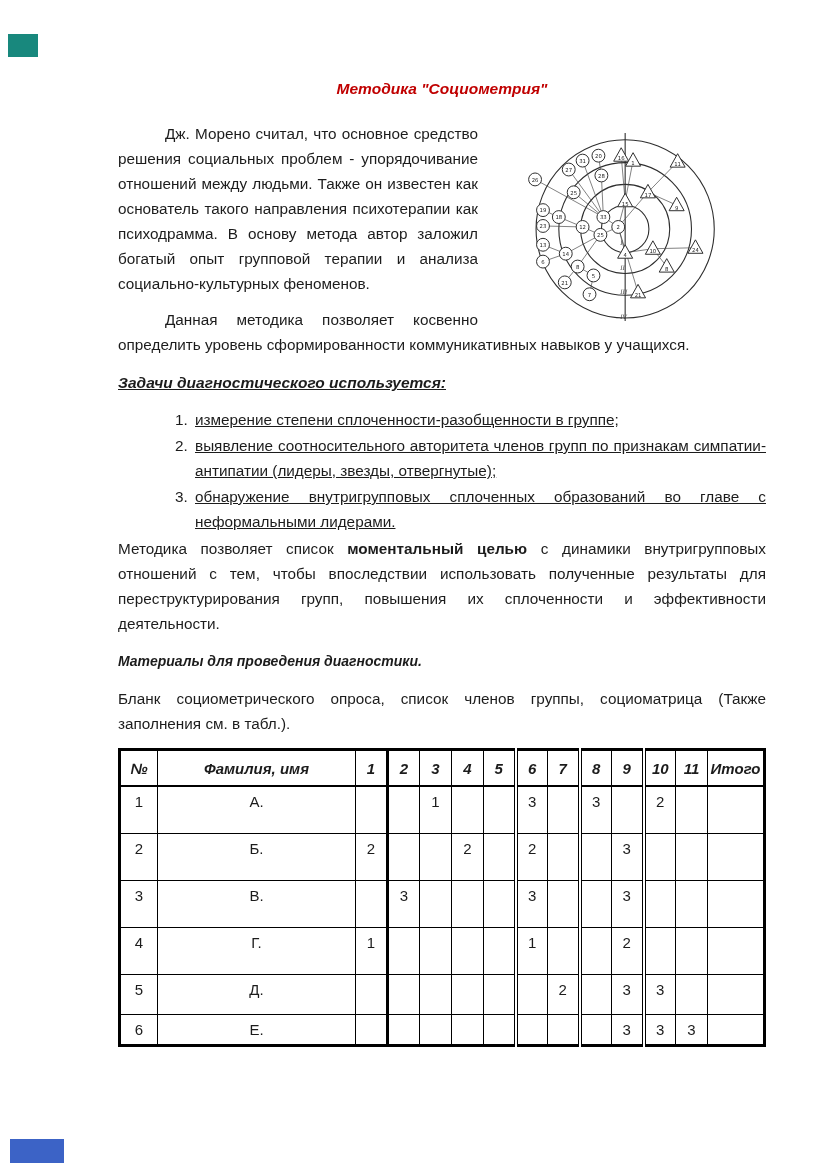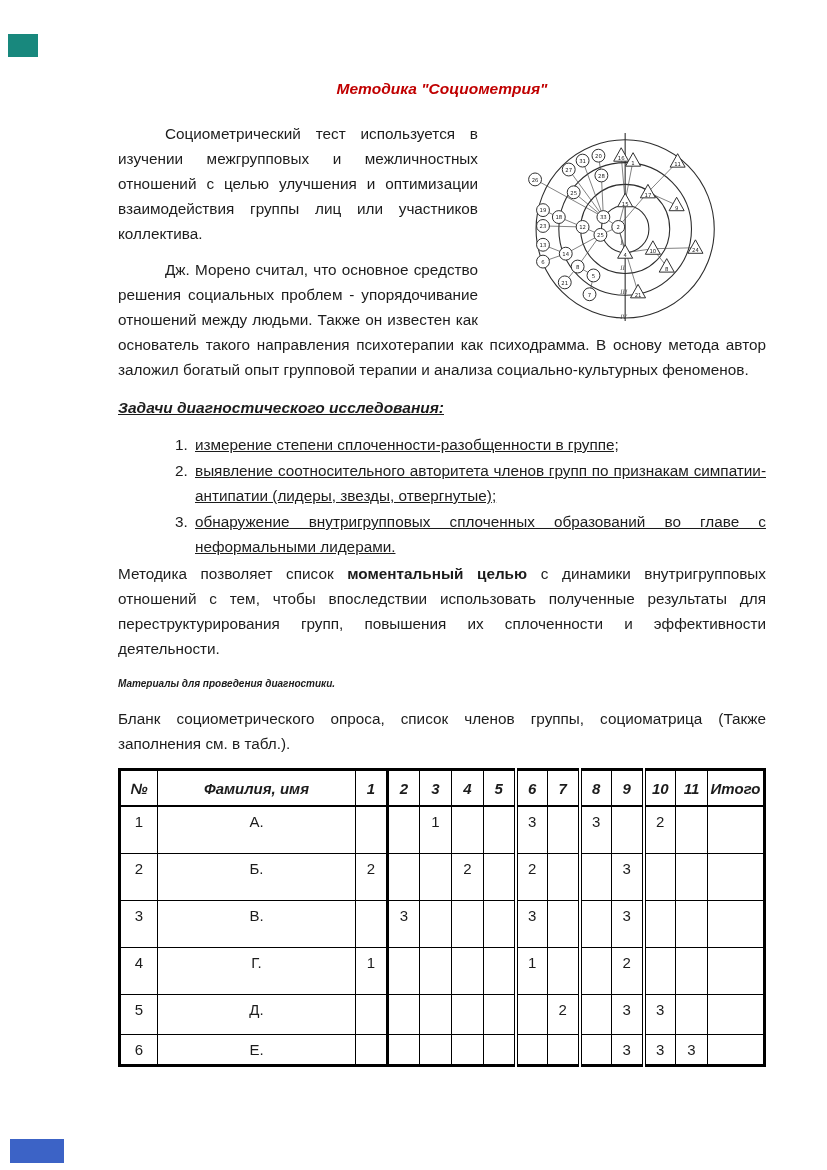--- a/index.html
+++ b/index.html
@@ -49,21 +49,21 @@
     font-size:15.5px;
     font-weight:bold;
     font-style:italic;
     text-decoration:underline;
     margin:17px 0 15px 0;
   }
   ol.tasks { margin:0 0 2px 0; padding-left:74px;text-decoration:underline; }
   ol.tasks li { padding-left:3px; margin-bottom:1px; }
 
   .materials-heading {
-    font-size:10px;
+    font-size:14px;
     font-weight:bold;
     font-style:italic;
     margin:17px 0 17px 0;
   }
 
   table.sociomatrix {
     border-collapse:collapse;
     table-layout:fixed;
     width:648px;
     margin-top:12px;
@@ -202,24 +202,24 @@
         <text x="177" y="149.5" class="nlabel">8</text>
         <polygon points="148,163 140.4,176.6 155.6,176.6" class="node"></polygon>
         <text x="148" y="175.5" class="nlabel">21</text>
         <text x="130" y="123" class="alabel">I</text>
         <text x="130" y="148" class="alabel">II</text>
         <text x="130" y="173" class="alabel">III</text>
         <text x="130" y="198" class="alabel">IV</text>
       </svg>
   </figure>
 
-  <p class="ind">Социометрический тест используется в изучении межгрупповых и межличностных отношений с целью улучшения и оптимизации взаимодействия группы лиц или участников коллектива.</p>
   <p class="ind">Дж. Морено считал, что основное средство решения социальных проблем - упорядочивание отношений между людьми. Также он известен как основатель такого направления психотерапии как психодрамма. В основу метода автор заложил богатый опыт групповой терапии и анализа социально-культурных феноменов.</p>
-
-  <div class="tasks-heading">Задачи диагностического исследования:</div>
+  <p class="ind">Данная методика позволяет косвенно определить уровень сформированности коммуникативных навыков у учащихся.</p>
+
+  <div class="tasks-heading">Задачи диагностического используется:</div>
 
   <ol class="tasks">
     <li>измерение степени сплоченности-разобщенности в группе;</li>
     <li>выявление соотносительного авторитета членов групп по признакам симпатии-антипатии (лидеры, звезды, отвергнутые);</li>
     <li>обнаружение внутригрупповых сплоченных образований во главе с неформальными лидерами.</li>
   </ol>
 
   <p><span>Методика позволяет список </span><b>моментальный целью</b><span> с динамики внутригрупповых отношений с тем, чтобы впоследствии использовать полученные результаты для переструктурирования групп, повышения их сплоченности и эффективности деятельности.</span></p>
 
   <div class="materials-heading">Материалы для проведения диагностики.</div>

